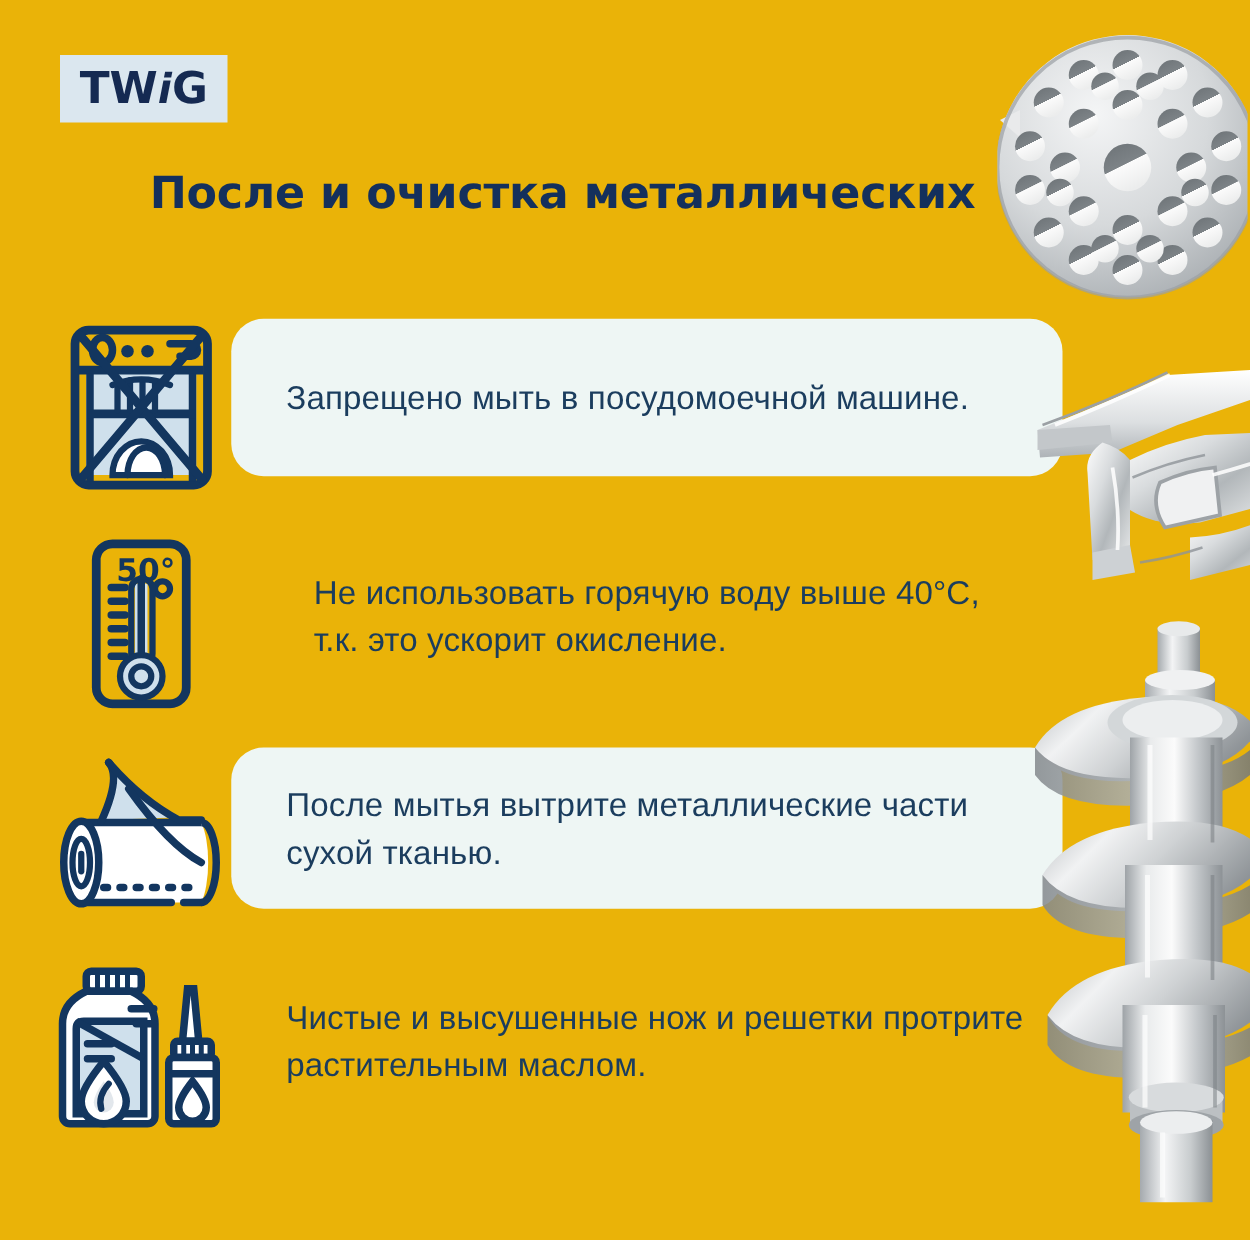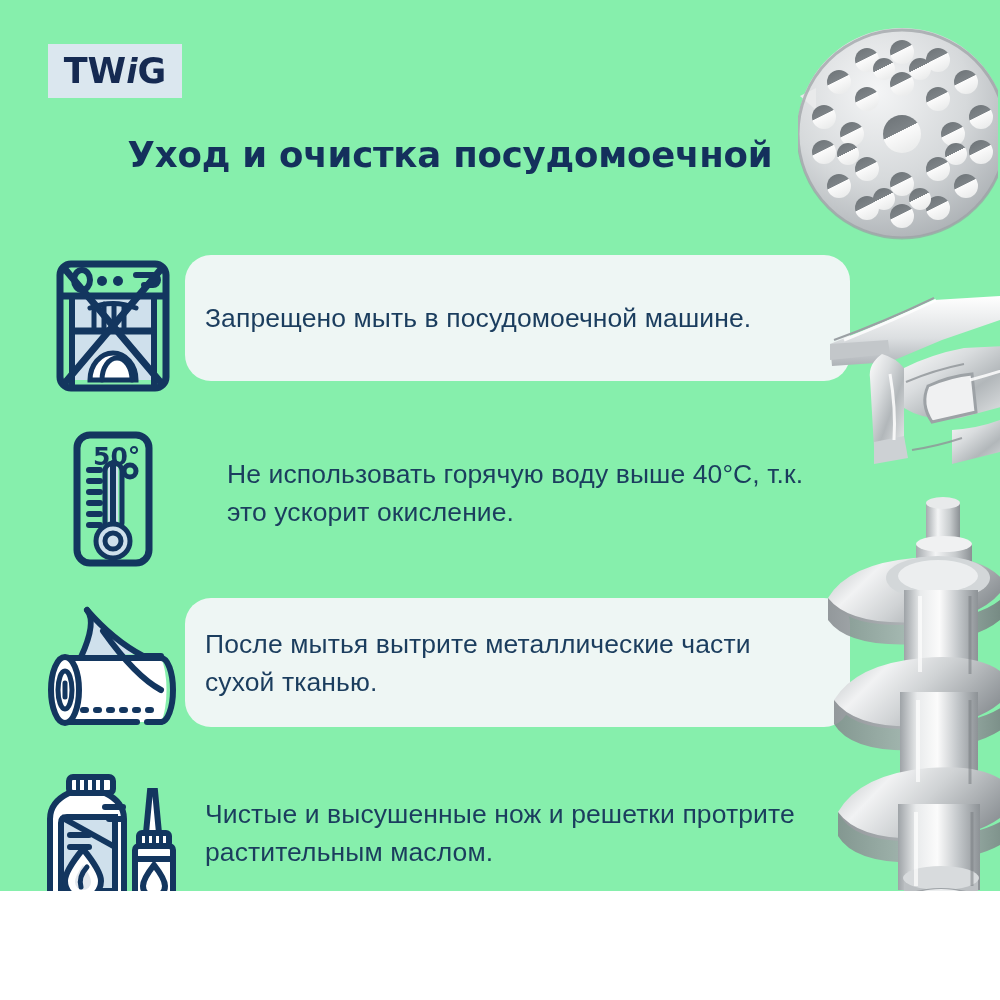--- a/index.html
+++ b/index.html
@@ -7,22 +7,22 @@
     margin: 0;
     padding: 0;
     background: #ffffff;
   }
   body {
     font-family: "Liberation Sans", "DejaVu Sans", sans-serif;
   }
   #page {
     position: relative;
     width: 1000px;
-    height: 891px;
-    background: #86efac;
+    height: 992px;
+    background: #eab308;
     overflow: hidden;
   }
 
   
   #logo-badge {
     position: absolute;
     left: 48px;
     top: 44px;
     width: 134px;
     height: 54px;
@@ -81,21 +81,21 @@
     align-items: center;
     justify-content: center;
   }
   .icon-wrap svg { display: block; }
 
   .bubble {
     flex: 1 1 auto;
     min-height: 126px;
     box-sizing: border-box;
     border-radius: 26px;
-    padding: 28px 30px 26px 20px;
+    padding: 28px 30px 26px 44px;
     display: flex;
     align-items: center;
   }
   .bubble.tinted { background: #eef6f4; }
   .bubble.plain   { background: transparent; }
 
   .bubble-text {
     font-family: "Liberation Sans", sans-serif;
     font-size: 26.5px;
     font-weight: 400;
@@ -121,21 +121,21 @@
 </head>
 <body>
 
 <div id="page">
 
   <div id="logo-badge">
     <div id="logo-text"><span>TW</span><span class="mid">i</span><span>G</span></div>
   </div>
 
   <div id="heading">
-    <div>Уход и очистка посудомоечной</div>
+    <div>После и очистка металлических</div>
   </div>
 
   <div class="item" id="item-0">
     <div class="icon-wrap">
       <svg width="122" height="136" viewBox="0 0 122 136" aria-hidden="true">
 
         <rect x="17" y="40" width="88" height="82" fill="#cfe0ec"></rect>
 
         <rect x="8" y="6" width="106" height="124" rx="11" fill="none" stroke="#13365f" stroke-width="7"></rect>
 

